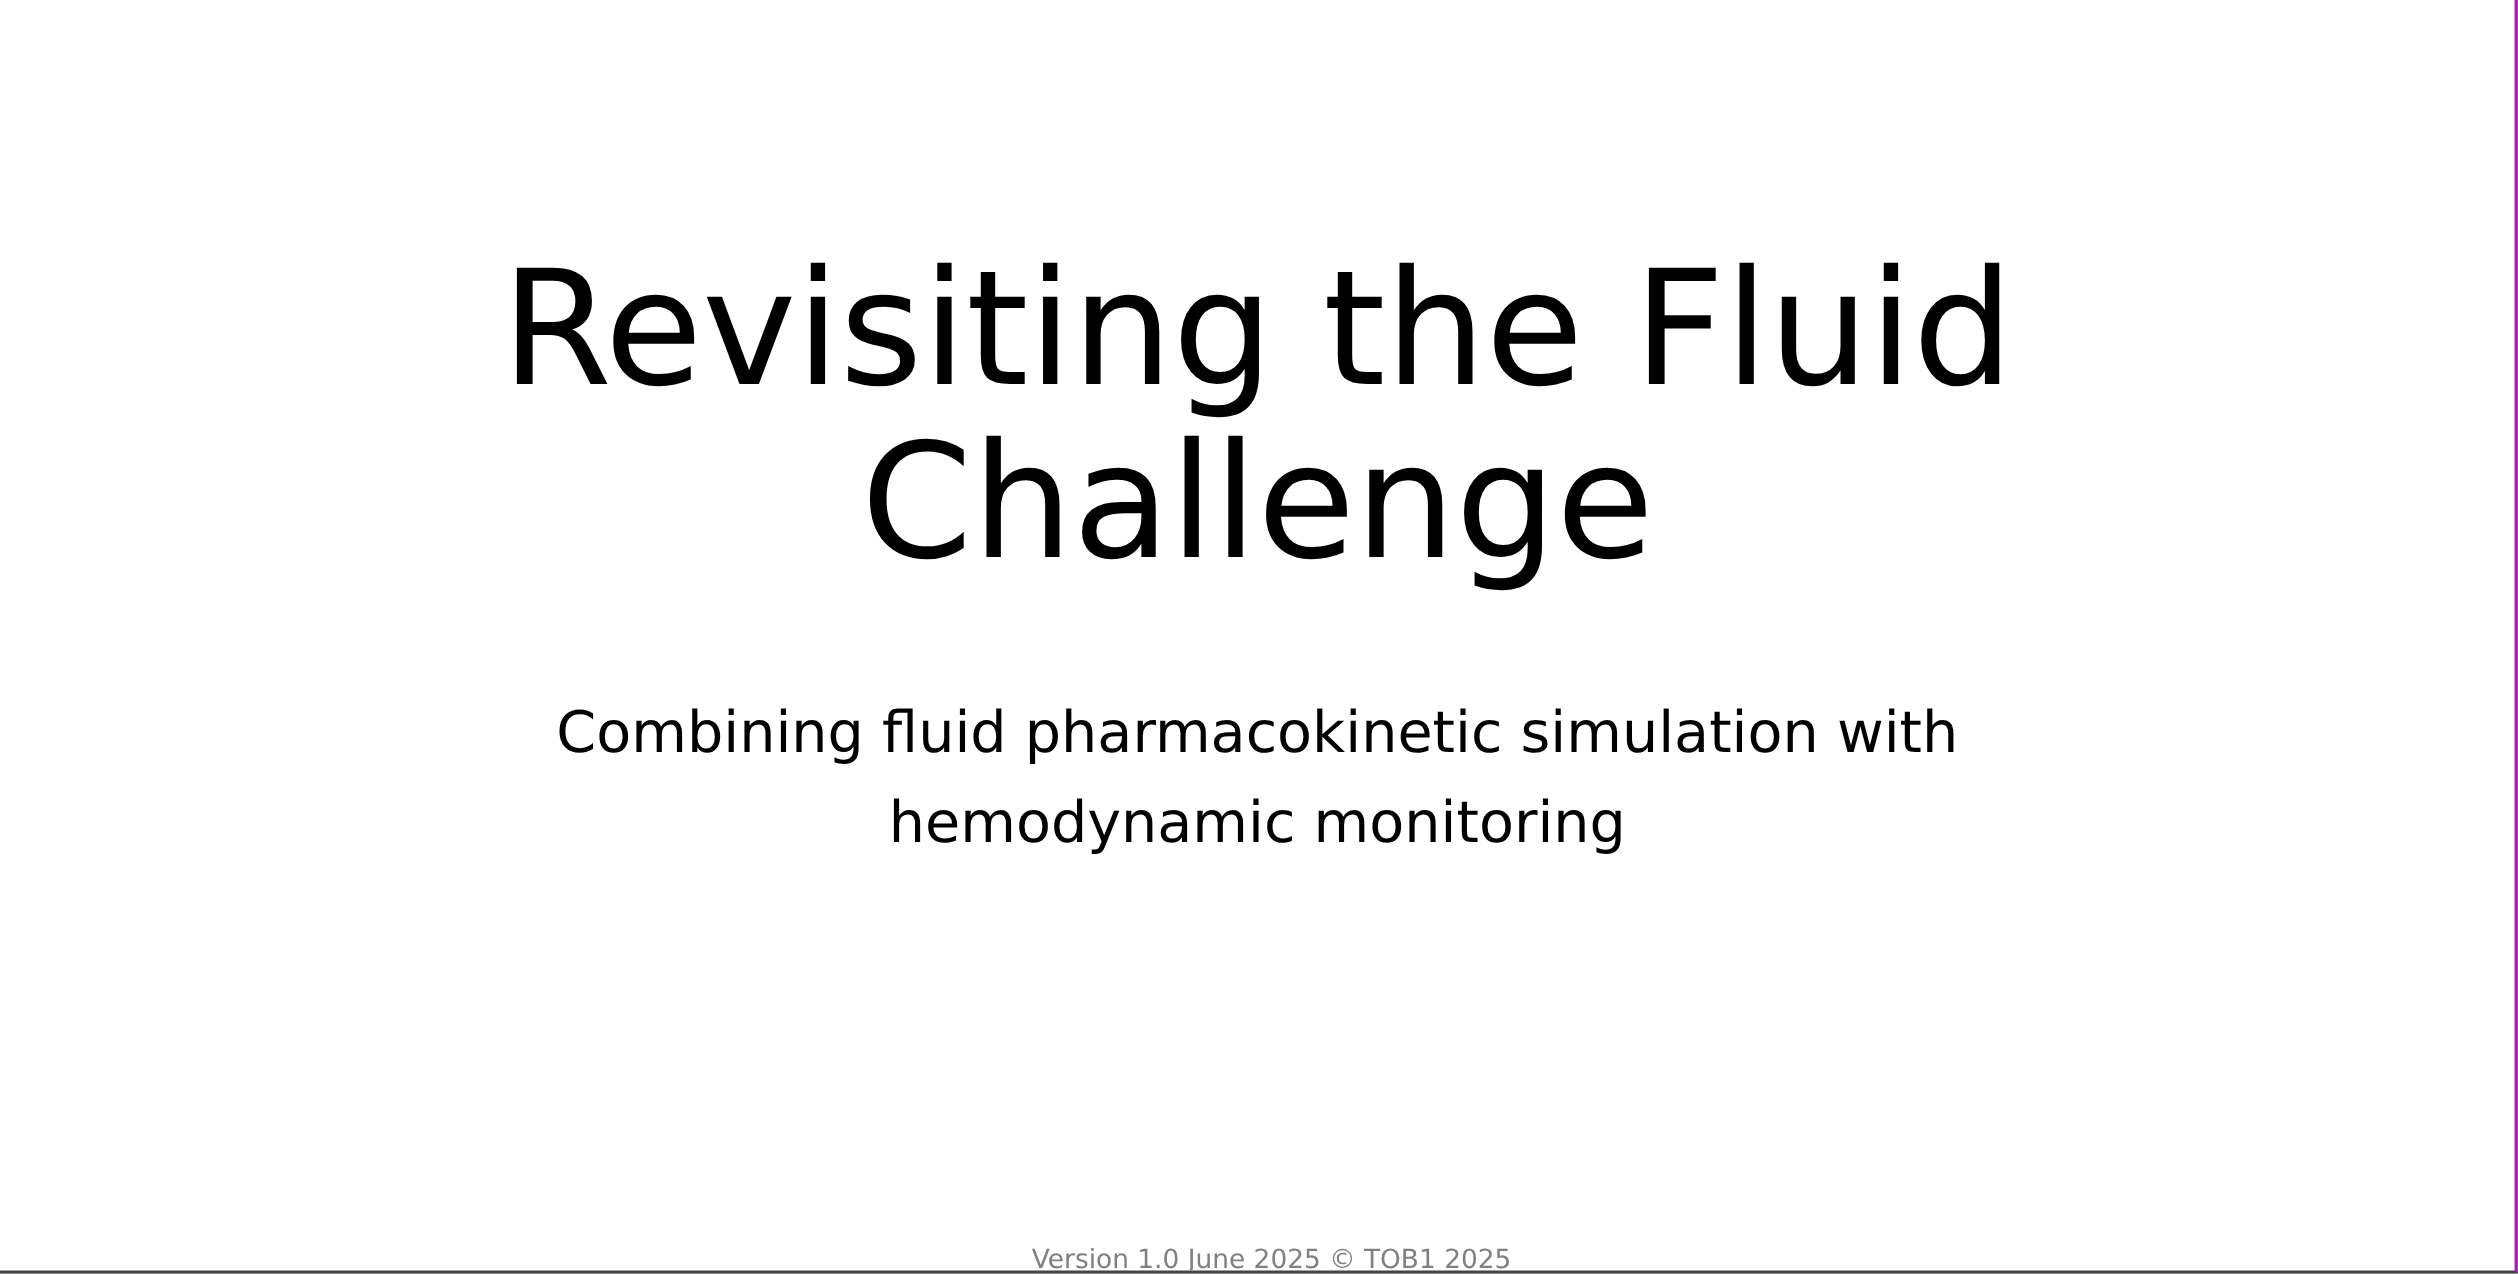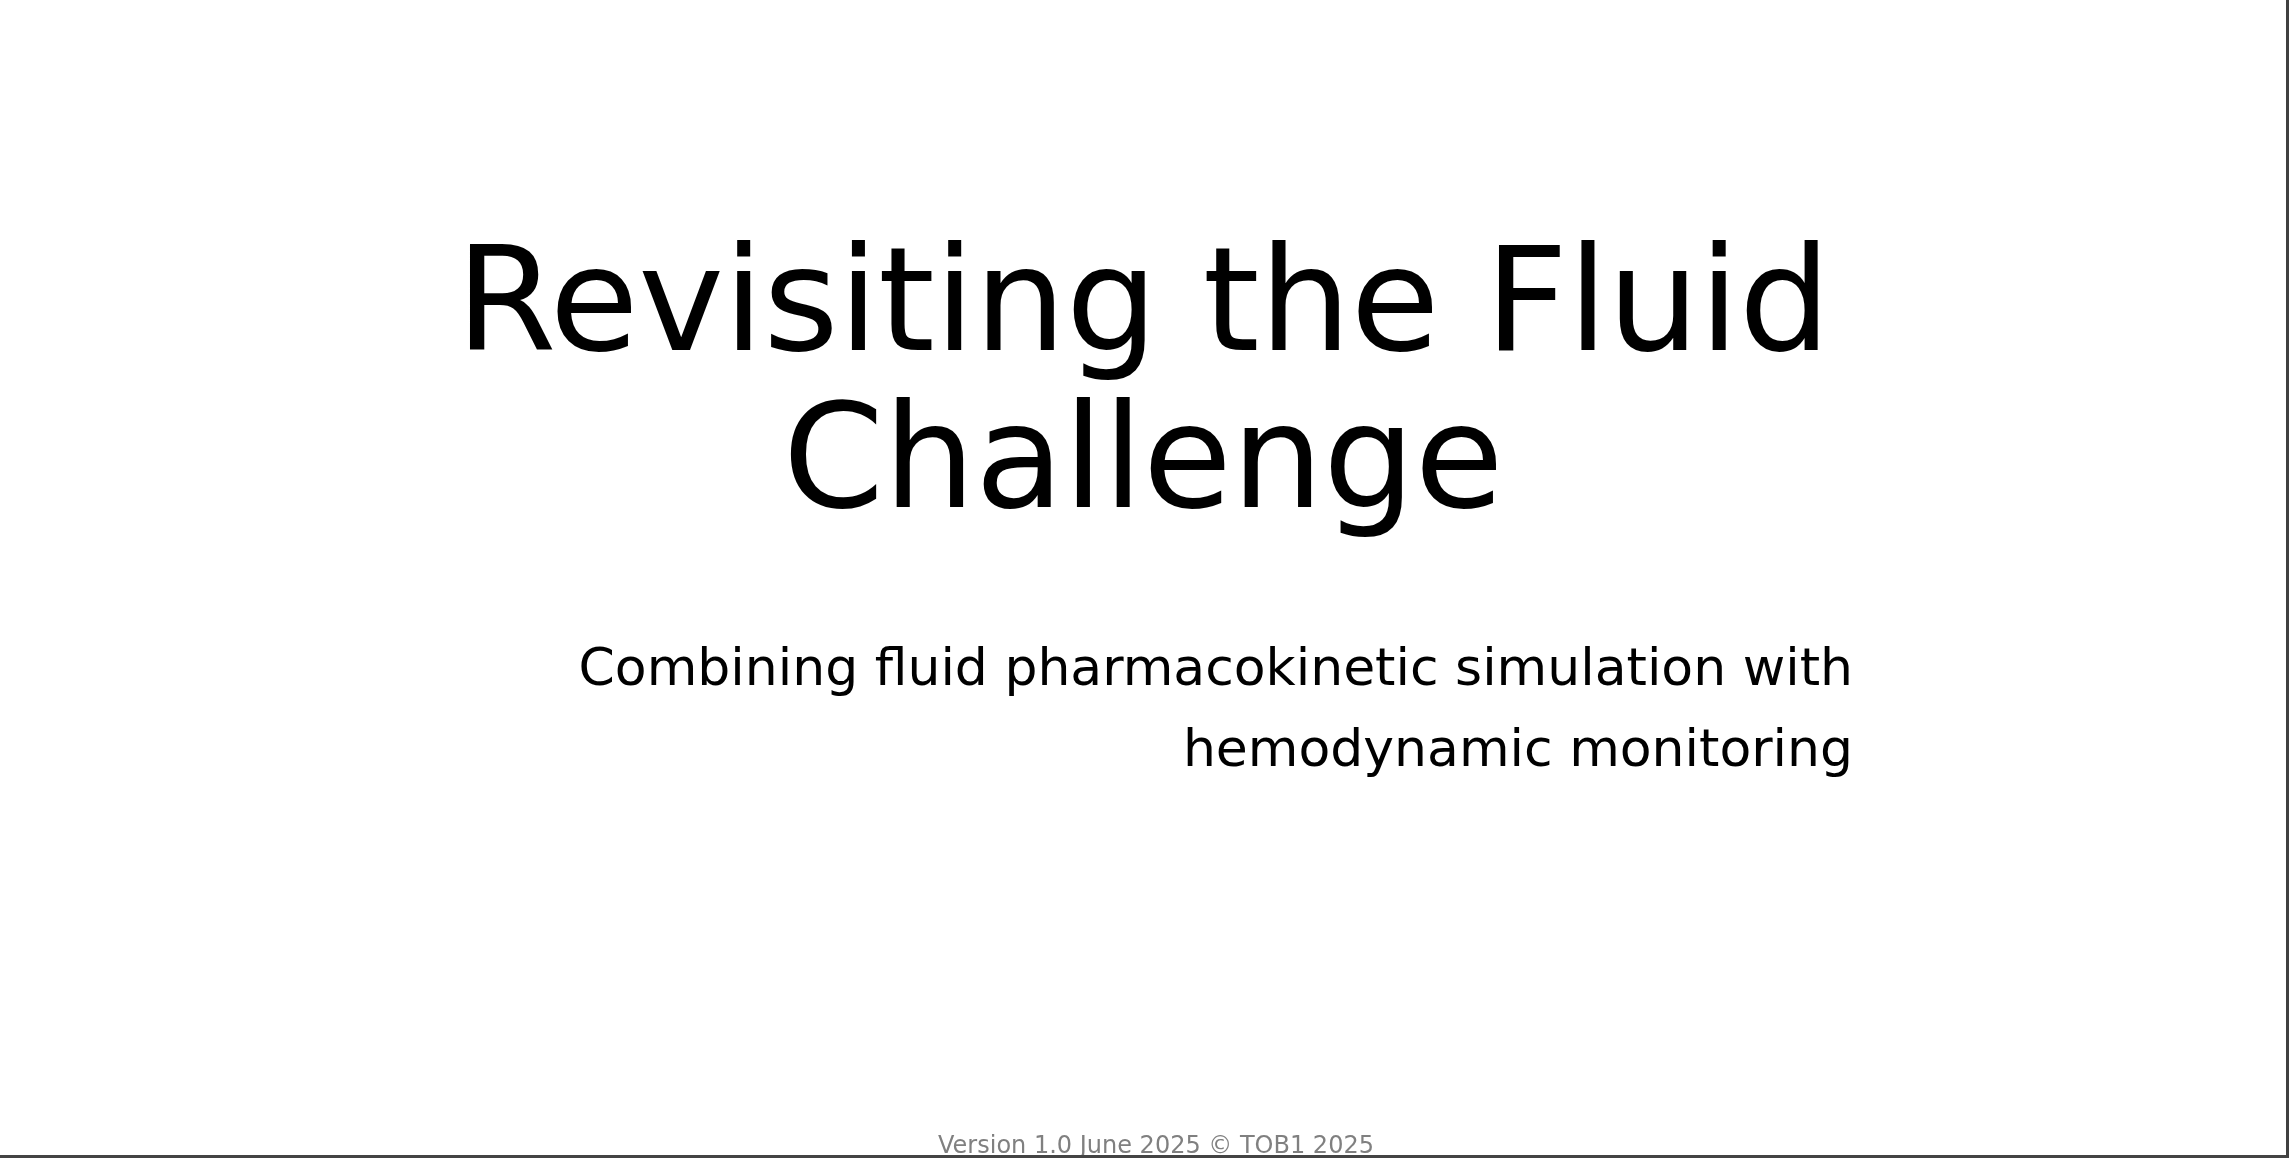--- a/index.html
+++ b/index.html
@@ -12,21 +12,21 @@
     font-family: "DejaVu Sans", sans-serif;
     -webkit-font-smoothing: antialiased;
   }
 
   #slide {
     position: relative;
     width: 2289px;
     height: 1158px;
     background: #ffffff;
     box-sizing: border-box;
-    border-right: 3px solid #404040;
+    border-right: 3px solid #a21caf;
     border-bottom: 3px solid #444444;
     overflow: hidden;
   }
 
   .slide-title {
     position: absolute;
     left: 50%;
     transform: translateX(-50%);
     top: 222px;
     width: 1560px;
@@ -44,21 +44,21 @@
     position: absolute;
     left: 50%;
     transform: translateX(-50%);
     top: 627px;
     width: 1420px;
     margin: 0;
     font-size: 52px;
     font-weight: 400;
     line-height: 1.55;
     color: #000000;
-    text-align: right;
+    text-align: center;
     font-family: "DejaVu Sans", sans-serif;
   }
 
   .slide-footer {
     position: absolute;
     left: 50%;
     transform: translateX(-50%);
     top: 1117px;
     width: 1600px;
     margin: 13px;

